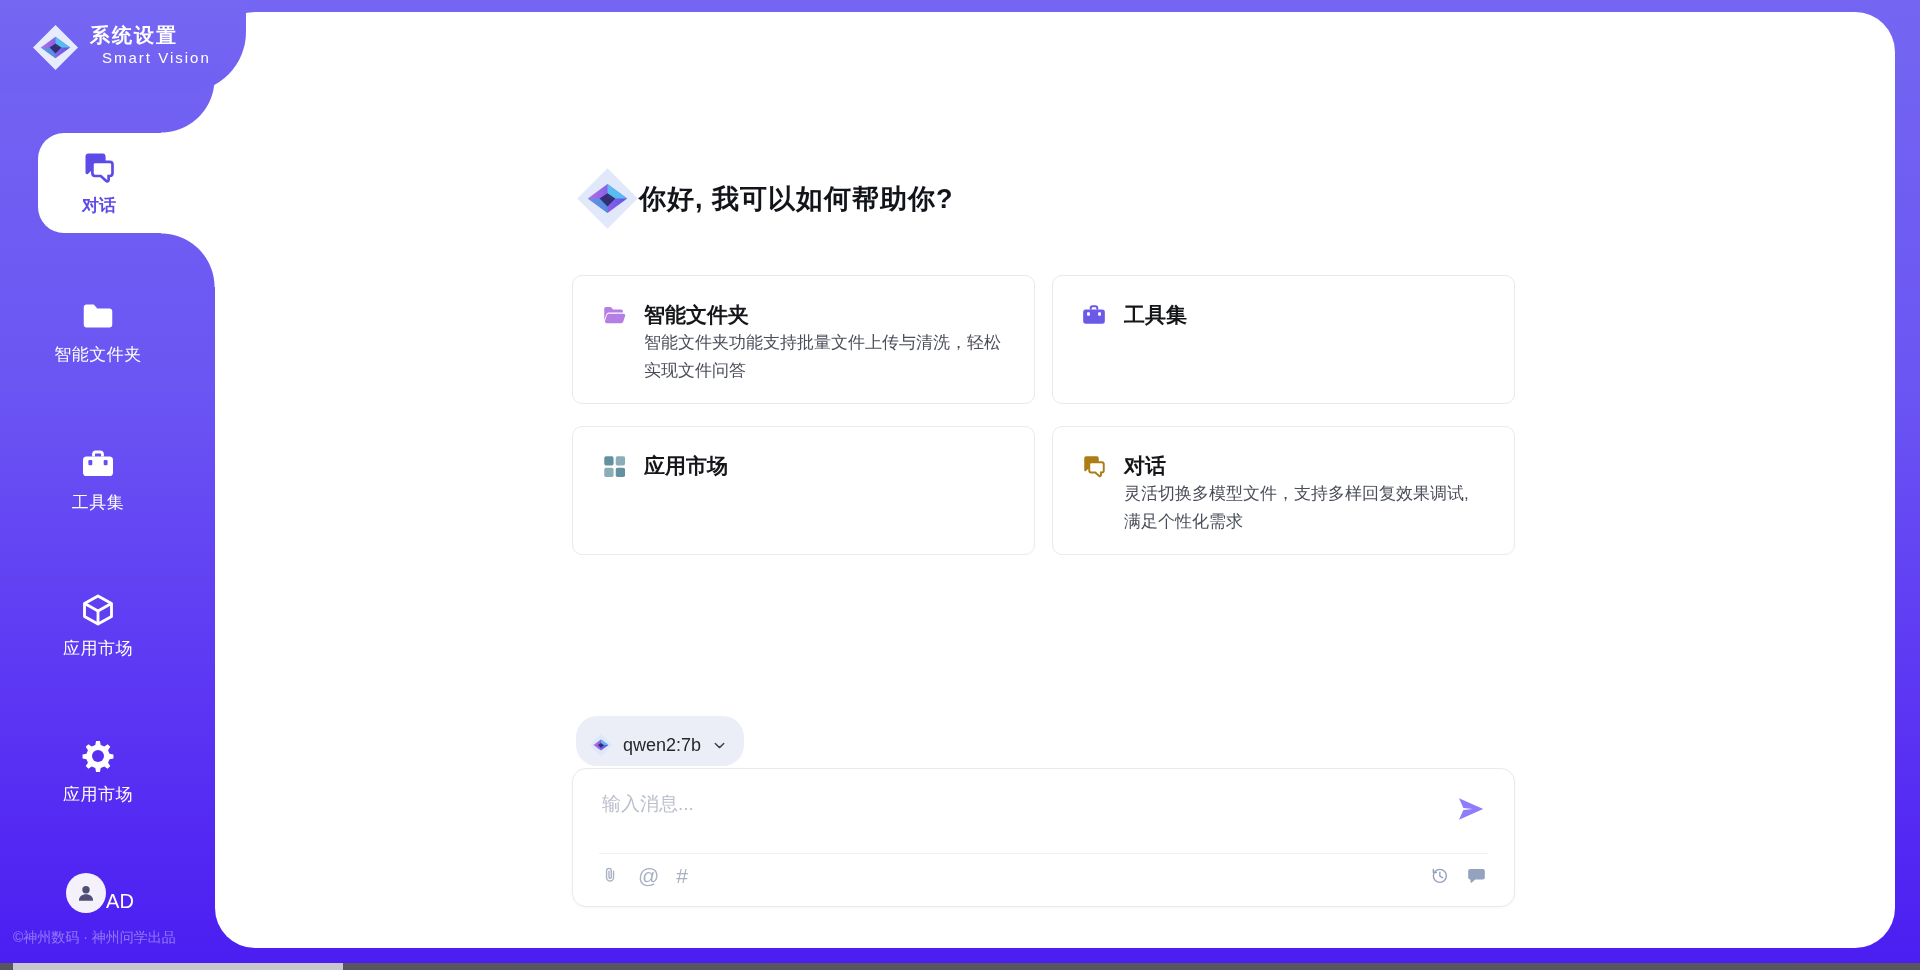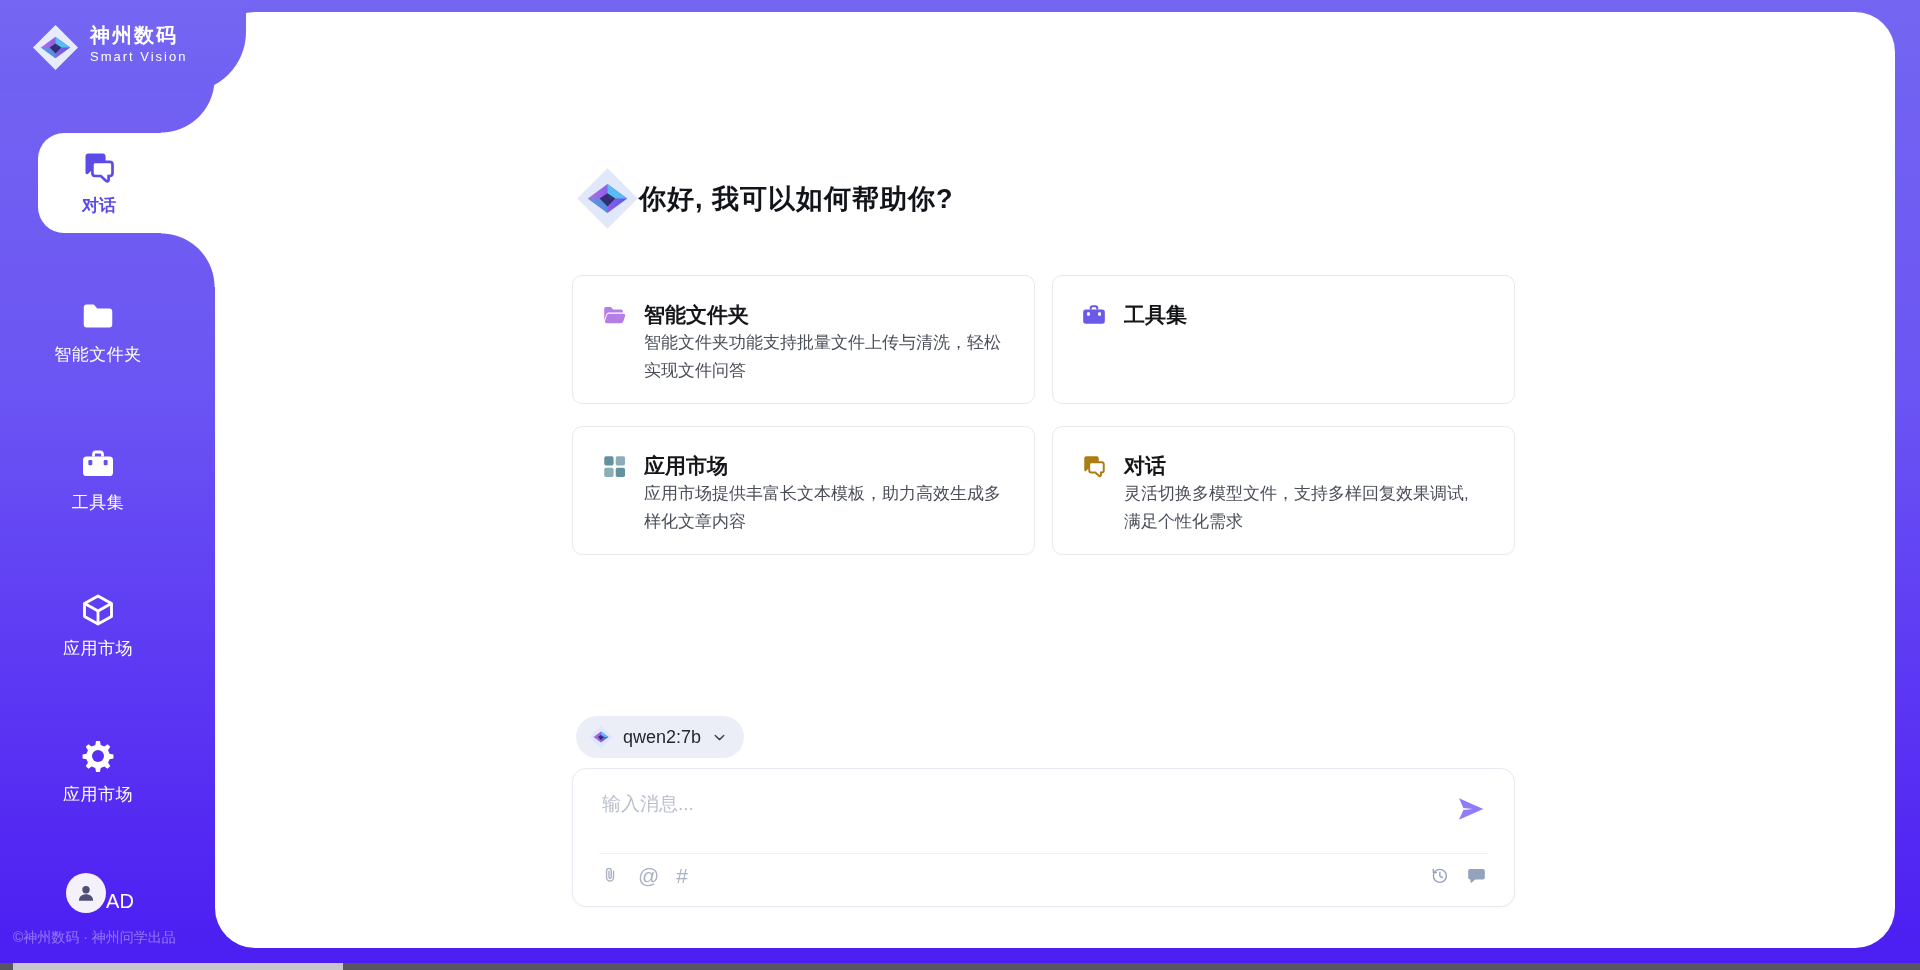--- a/index.html
+++ b/index.html
@@ -17,21 +17,21 @@
   .tab{position:absolute;left:38px;top:133px;width:180px;height:100px;background:#fff;
     border-radius:26px 0 0 26px;z-index:3;display:flex;flex-direction:column;align-items:center;
     gap:9px;padding-top:16px;padding-right:58px;box-sizing:border-box;color:#5D4BE8;cursor:pointer;}
   .tab svg{width:36px;height:36px;}
   .tab .lbl{font-size:17px;font-weight:600;}
   
   .logo-blob{position:absolute;left:0;top:0;width:246px;height:92px;z-index:5;
     background:linear-gradient(180deg,#7567F2,#7060F3);border-radius:0 0 60px 0;
     display:flex;align-items:flex-start;gap:11px;padding:24px 0 0 32px;box-sizing:border-box;}
   .brand-name{color:#fff;font-size:20px;font-weight:700;letter-spacing:2px;line-height:1.1;}
-  .brand-sub{color:#fff;font-size:13px;letter-spacing:2px;margin-top:3px;}
+  .brand-sub{color:#fff;font-size:15px;letter-spacing:2px;margin-top:3px;margin-left:12px;}
   
   .si{position:absolute;left:0;width:196px;display:flex;flex-direction:column;align-items:center;
     gap:9px;color:#fff;cursor:pointer;z-index:2;}
   .si svg{width:36px;height:36px;}
   .si .lbl{font-size:17px;letter-spacing:.5px;}
   .si-1{top:298px}.si-2{top:446px}.si-3{top:592px}.si-4{top:738px}
   .user-row{position:absolute;left:0;top:873px;width:200px;display:flex;align-items:flex-end;
     justify-content:center;z-index:2;cursor:pointer;}
   .avatar{width:40px;height:40px;border-radius:50%;background:#F4F1FA;display:flex;
     align-items:center;justify-content:center;}
@@ -49,21 +49,21 @@
   .card{box-sizing:border-box;height:129px;background:#fff;border:1px solid #E7E9EF;
     border-radius:10px;padding:25px 24px 0 28px;cursor:pointer;}
   .card-head{display:flex;align-items:center;gap:17px;}
   .card-head svg{width:26px;height:26px;flex:0 0 auto;}
   .card-title{font-size:21px;font-weight:700;color:#15161A;}
   .card-desc{margin-left:43px;font-size:17px;line-height:28px;color:#4A4E58;}
   .c0{color:#B57EE5}.c1{color:#6B5AE8;--cut:#fff}.c2{color:#63919F}.c3{color:#AC7D15}
   .i-cut{--cut:#674DF3}.g-cut{--cut:#5830F3}
   
   .pill{position:absolute;left:576px;top:716px;height:42px;border-radius:21px;background:#ECEEF7;
-    display:inline-flex;align-items:center;gap:10px;padding:0 16px 0 13px;z-index:4;cursor:pointer;}
+    display:inline-flex;align-items:center;gap:10px;padding:8px 16px 0 13px;z-index:4;cursor:pointer;}
   .pill svg.logo{width:24px;height:24px;}
   .pill .pv{font-size:18px;color:#26262E;}
   .pill svg.chev{width:17px;height:17px;color:#3F3F4A;}
   
   .composer{position:absolute;left:572px;top:768px;width:943px;height:139px;box-sizing:border-box;
     background:#fff;border:1px solid #E8EAF1;border-radius:14px;z-index:4;
     box-shadow:0 1px 3px rgba(40,40,90,.04);}
   .msg-input{position:absolute;left:27px;top:20px;width:830px;height:55px;border:none;outline:none;
     resize:none;font-family:inherit;font-size:19px;color:#333;background:transparent;}
   .msg-input::placeholder{color:#B9BFCC;}
@@ -110,21 +110,21 @@
 
   <div class="logo-blob">
     <svg viewBox="0 0 48 48" width="47" height="47">
       <polygon points="24,1 47,24 24,47 1,24" fill="#E6ECFB"></polygon>
       <polygon points="24,13 39,24 24,35 9,24" fill="url(#dg)"></polygon>
       <polygon points="24,13 39,24 24,24" fill="#55CDF2" opacity=".85"></polygon>
       <polygon points="9,24 24,24 24,35" fill="#3F9FE0" opacity=".7"></polygon>
       <polygon points="24,20 30,24 24,30 18,24" fill="#28215E" opacity=".85"></polygon>
     </svg>
     <div>
-      <div class="brand-name">神州数码</div>
+      <div class="brand-name">系统设置</div>
       <div class="brand-sub">Smart Vision</div>
     </div>
   </div>
 
   <div class="si si-1">
     <svg viewBox="0 0 24 24">
       <path d="M2.5 6.2c0-1 .8-1.8 1.8-1.8h4.9l2.3 2.6h8.2c1 0 1.8.8 1.8 1.8v9c0 1-.8 1.8-1.8 1.8H4.3c-1 0-1.8-.8-1.8-1.8Z" fill="#fff"></path>
     </svg>
     <span class="lbl">智能文件夹</span>
   </div>
@@ -209,21 +209,20 @@
     <div class="card c2">
       <div class="card-head">
         <svg viewBox="0 0 24 24" fill="currentColor">
           <rect x="3" y="3" width="8.6" height="8.6" rx="1.6"></rect>
           <rect x="13.6" y="3" width="8.6" height="8.6" rx="1.6" opacity=".75"></rect>
           <rect x="3" y="13.6" width="8.6" height="8.6" rx="1.6" opacity=".75"></rect>
           <rect x="13.6" y="13.6" width="8.6" height="8.6" rx="1.6"></rect>
         </svg>
         <span class="card-title">应用市场</span>
       </div>
-      <div class="card-desc">应用市场提供丰富长文本模板，助力高效生成多样化文章内容</div>
     </div>
 
     <div class="card c3">
       <div class="card-head">
         <svg viewBox="0 0 24 24">
           <path d="M3 4.8C3 3.8 3.8 3 4.8 3h9.8c1 0 1.8.8 1.8 1.8v6.6c0 1-.8 1.8-1.8 1.8H8.2l-3.6 3.4c-.6.5-1.6.1-1.6-.7Z" fill="currentColor"></path>
           <path d="M9.4 8.6h9.8c1 0 1.8.8 1.8 1.8v5.8c0 1-.8 1.8-1.8 1.8h-.8v2.6c0 .8-1 1.2-1.6.7L13.2 18H9.4c-1 0-1.8-.8-1.8-1.8v-5.8c0-1 .8-1.8 1.8-1.8Z" fill="#fff" stroke="currentColor" stroke-width="1.8"></path>
         </svg>
         <span class="card-title">对话</span>
       </div>

